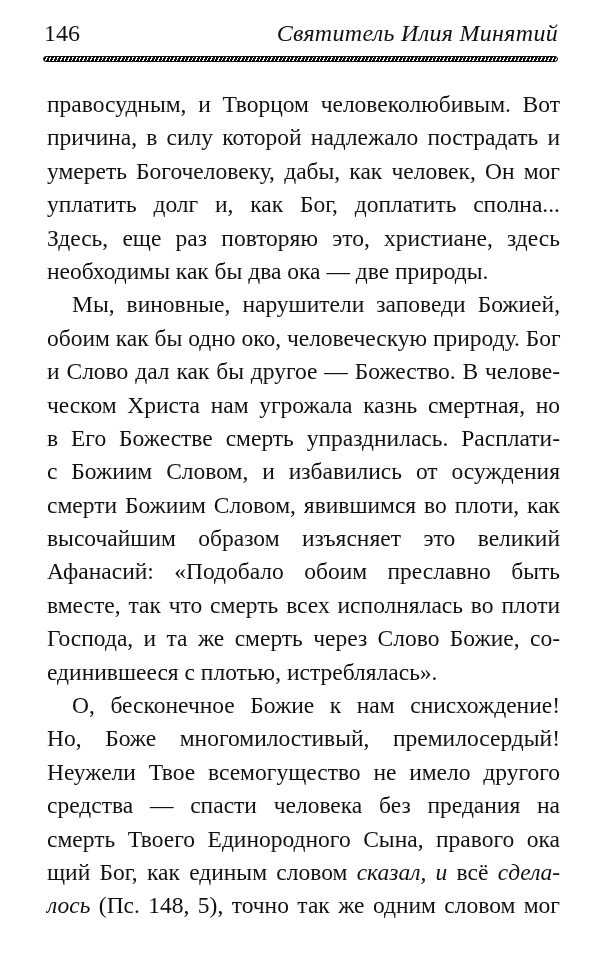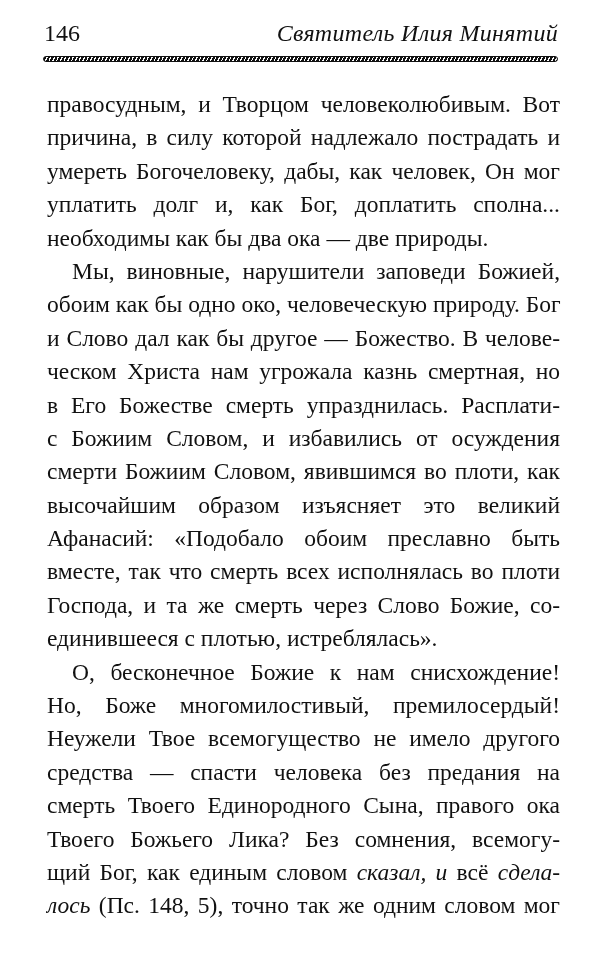--- a/index.html
+++ b/index.html
@@ -26,37 +26,37 @@
     <span class="running-title">Святитель Илия Минятий</span>
   </div>
   <div class="rope-rule"></div>
 
   <div class="body-text">
     <div id="lines">
         <span class="line">правосудным, и Творцом человеколюбивым. Вот</span>
         <span class="line">причина, в силу которой надлежало пострадать и</span>
         <span class="line">умереть Богочеловеку, дабы, как человек, Он мог</span>
         <span class="line">уплатить долг и, как Бог, доплатить сполна...</span>
+        <span class="line">Здесь, еще раз повторяю это, христиане, здесь</span>
         <span class="line last">необходимы как бы два ока — две природы.</span>
         <span class="line indent">Мы, виновные, нарушители заповеди Божией,</span>
         <span class="line">обоим как бы одно око, человеческую природу. Бог</span>
         <span class="line">и Слово дал как бы другое — Божество. В челове-</span>
         <span class="line">ческом Христа нам угрожала казнь смертная, но</span>
         <span class="line">в Его Божестве смерть упразднилась. Расплати-</span>
         <span class="line">с Божиим Словом, и избавились от осуждения</span>
         <span class="line">смерти Божиим Словом, явившимся во плоти, как</span>
         <span class="line">высочайшим образом изъясняет это великий</span>
         <span class="line">Афанасий: «Подобало обоим преславно быть</span>
         <span class="line">вместе, так что смерть всех исполнялась во плоти</span>
         <span class="line">Господа, и та же смерть через Слово Божие, со-</span>
         <span class="line last">единившееся с плотью, истреблялась».</span>
         <span class="line indent">О, бесконечное Божие к нам снисхождение!</span>
         <span class="line">Но, Боже многомилостивый, премилосердый!</span>
         <span class="line">Неужели Твое всемогущество не имело другого</span>
         <span class="line">средства — спасти человека без предания на</span>
         <span class="line">смерть Твоего Единородного Сына, правого ока</span>
-        <span class="line">Твоего Божьего Лика? Без сомнения, всемогу-</span>
       </div>
     <span class="line"><span>щий Бог, как единым словом </span><span class="it">сказал, и</span><span> всё </span><span class="it">сделa-</span></span>
     <span class="line"><span class="it">лось</span><span> (Пс. 148, 5), точно так же одним словом мог</span></span>
 
   </div>
 </div>
 
 </body></html>

